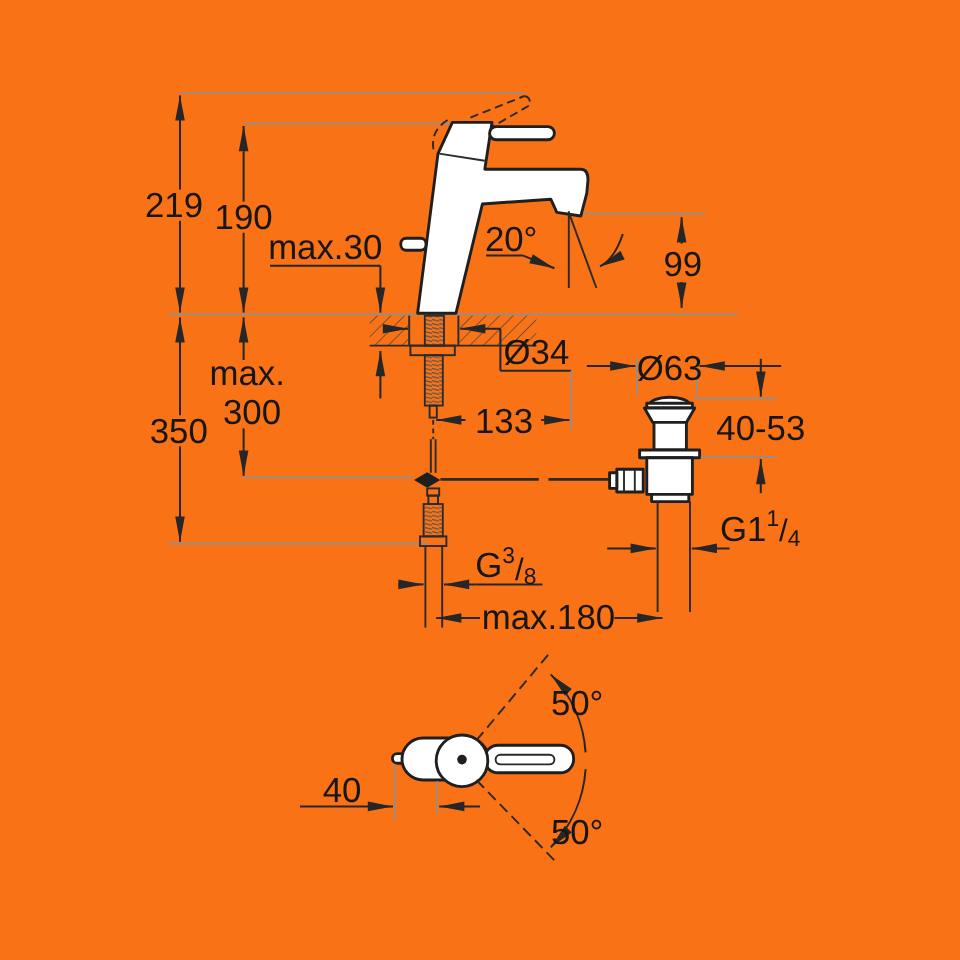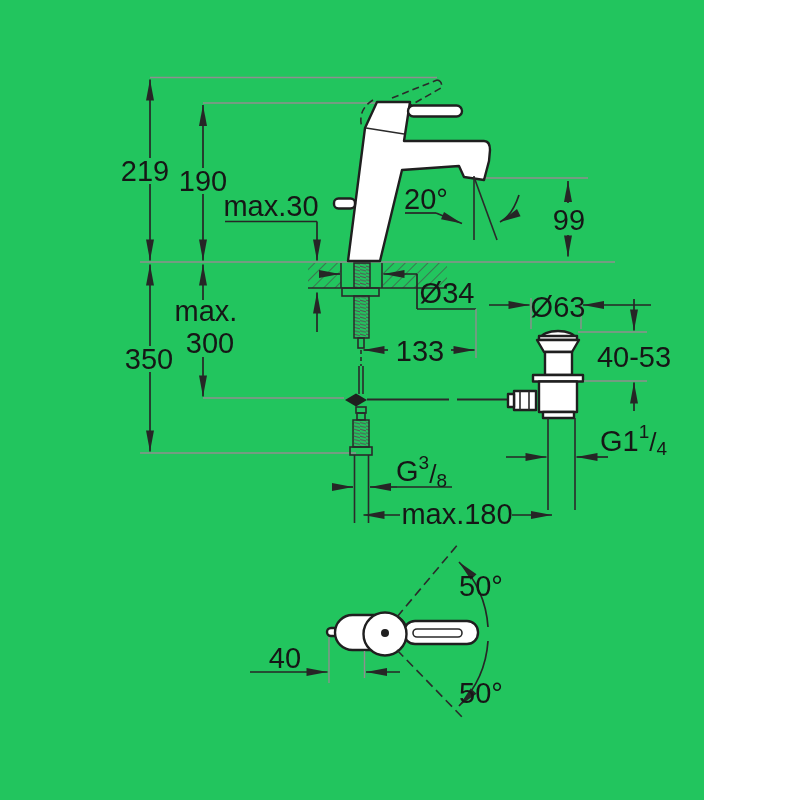--- a/index.html
+++ b/index.html
@@ -1,16 +1,16 @@
 <!DOCTYPE html>
 <html><head>
 <meta charset="utf-8">
 <style>
   html,body{margin:0;padding:0;background:#ffffff;}
-  .stage{width:704px;height:800px;position:relative;background:#22c55e;overflow:hidden;}
+  .stage{width:800px;height:800px;position:relative;background:#f97316;overflow:hidden;}
   svg{display:block;}
   svg text{
     font-family:"Liberation Sans","DejaVu Sans",sans-serif;
     font-size:29px;
     fill:#161616;
     text-anchor:middle;
   }
   svg text.ts{text-anchor:start;}
   tspan.sup{font-size:19px;}
   tspan.slash{font-size:26px;}

